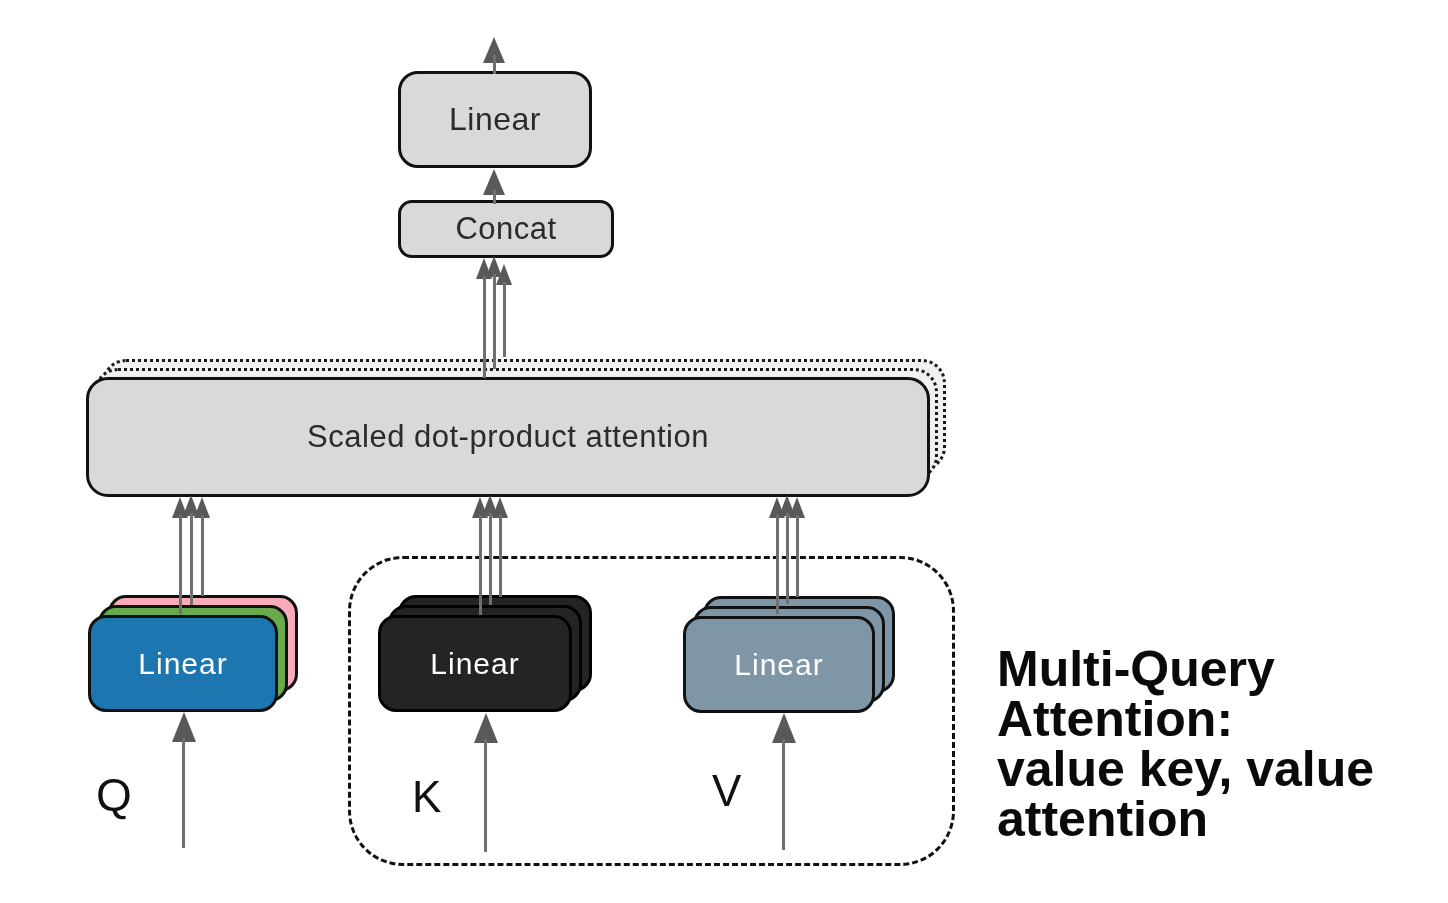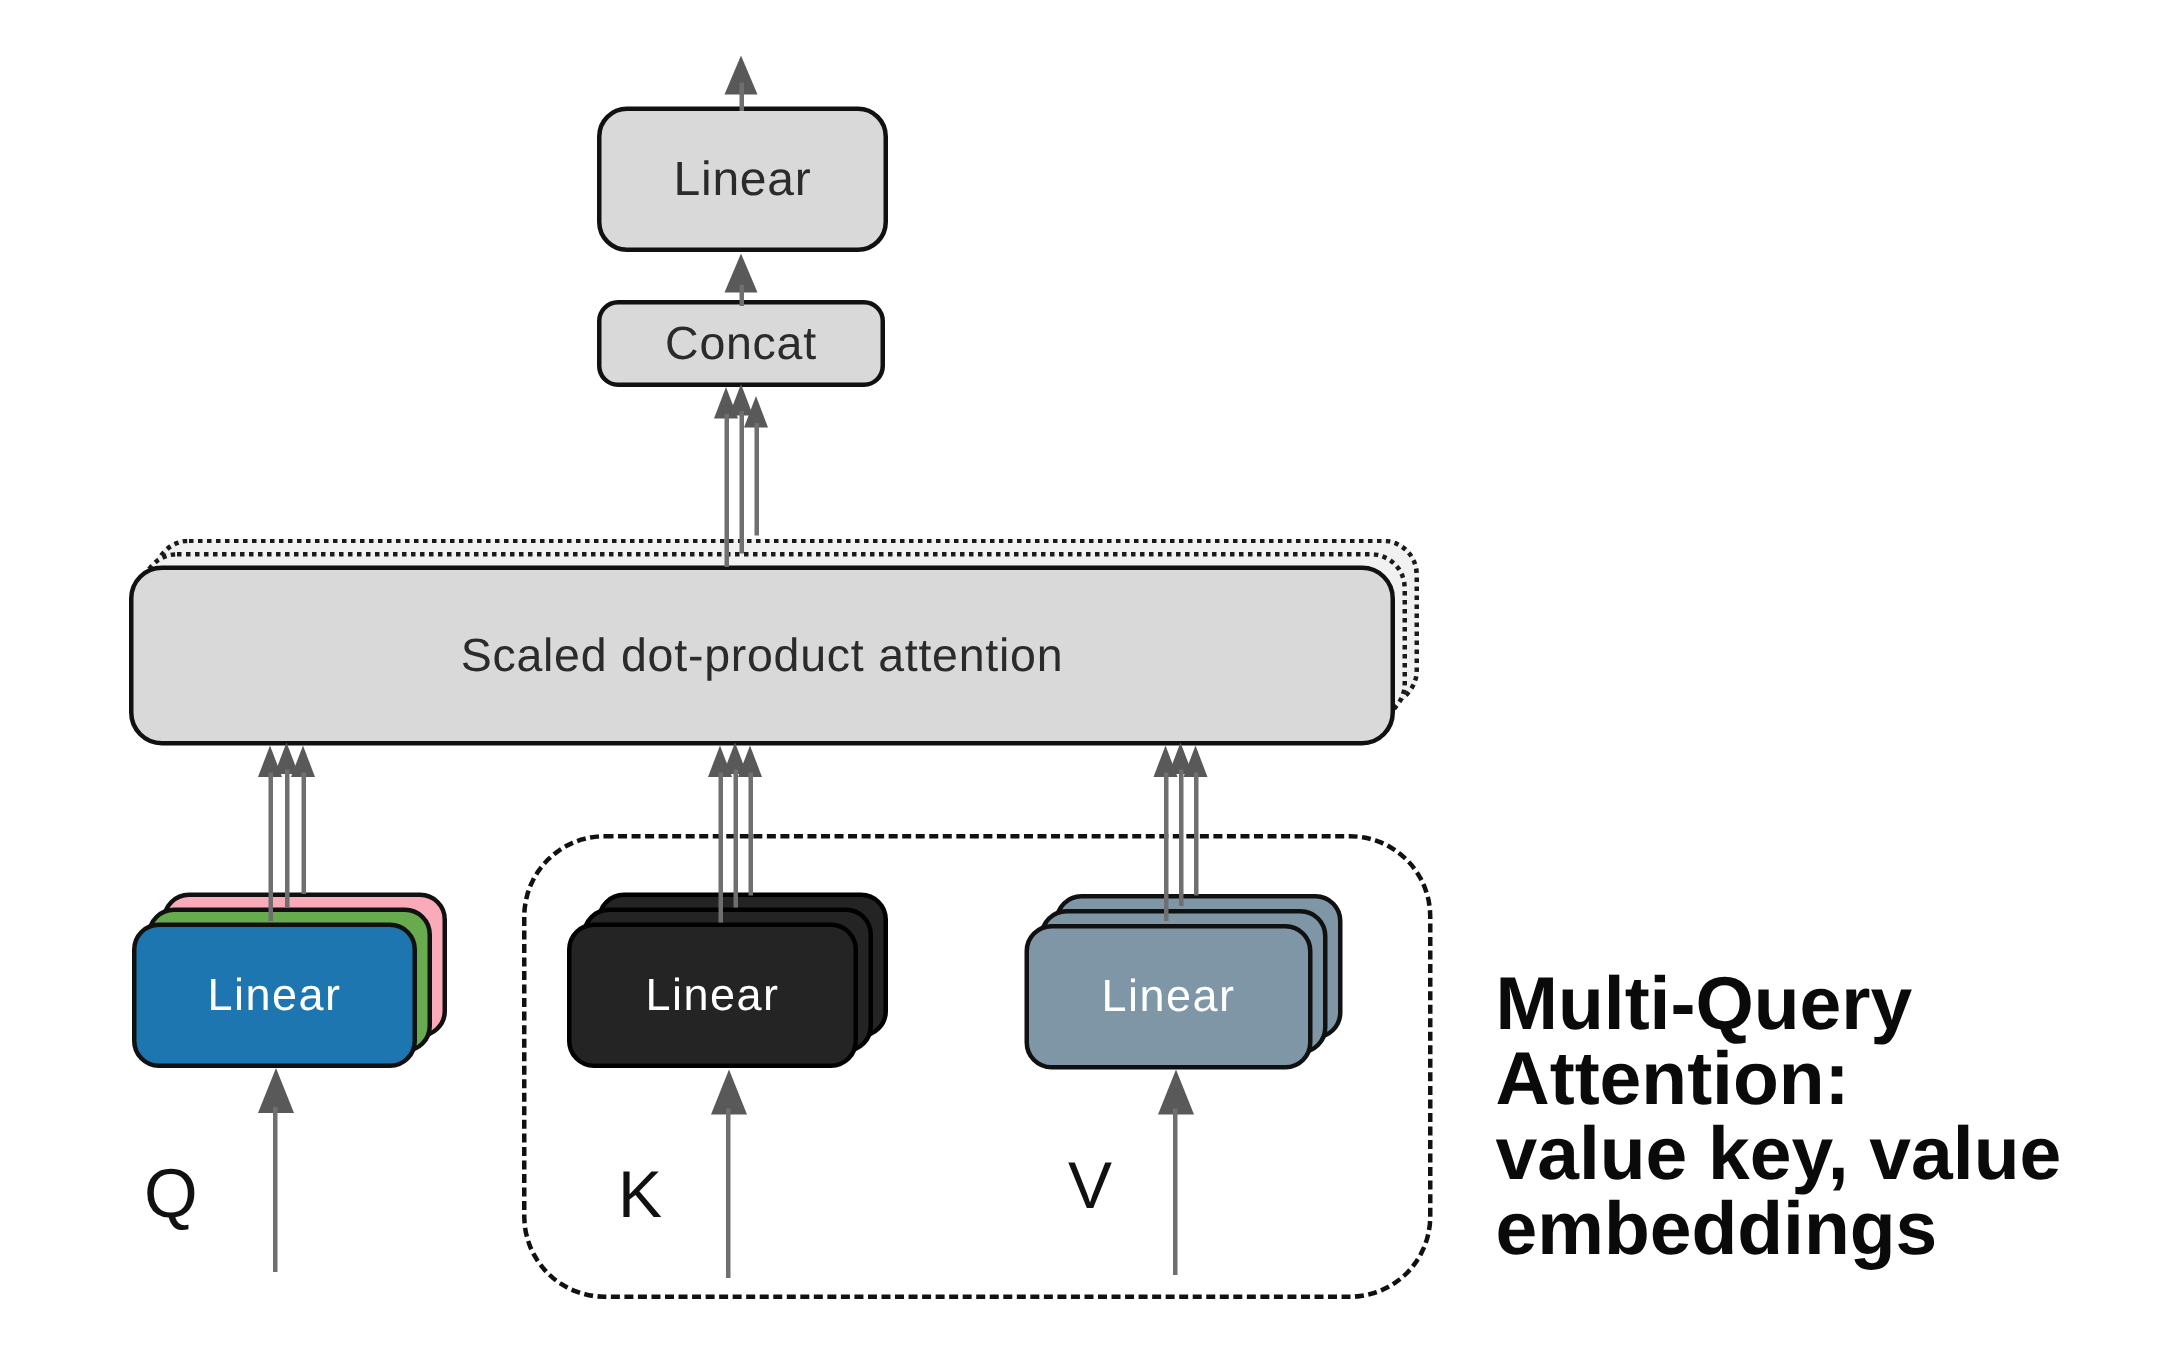--- a/index.html
+++ b/index.html
@@ -52,21 +52,21 @@
   <div class="ahead mid" style="left:483px;top:37px;"></div>
   <div class="vline" style="left:493px;top:55px;height:19px;"></div>
 
   <div class="block gray" style="left:398px;top:71px;width:194px;height:97px;border-radius:20px;font-size:32px;">
     <span>Linear</span>
   </div>
 
   <div class="ahead mid" style="left:483px;top:169px;"></div>
   <div class="vline" style="left:493px;top:190px;height:14px;"></div>
 
-  <div class="block gray" style="left:398px;top:200px;width:192px;height:58px;border-radius:14px;font-size:31px;">
+  <div class="block gray" style="left:398px;top:200px;width:216px;height:58px;border-radius:14px;font-size:31px;">
     <span>Concat</span>
   </div>
 
   <div class="ahead small" style="left:476px;top:258px;"></div>
   <div class="vline" style="left:483px;top:276px;height:102px;"></div>
   <div class="ahead small" style="left:486px;top:256px;"></div>
   <div class="vline" style="left:493px;top:274px;height:95px;"></div>
   <div class="ahead small" style="left:496px;top:264px;"></div>
   <div class="vline" style="left:503px;top:282px;height:75px;"></div>
 
@@ -126,16 +126,16 @@
   <div class="ahead big" style="left:772px;top:713px;z-index:5;"></div>
   <div class="vline" style="left:782px;top:739px;height:111px;z-index:5;"></div>
 
   <div class="inlabel" style="left:96px;top:768px;font-size:46px;">Q</div>
   <div class="inlabel" style="left:412px;top:772px;font-size:44px;">K</div>
   <div class="inlabel" style="left:712px;top:766px;font-size:44px;">V</div>
 
   <div class="caption">
     <div>Multi-Query Attention:</div>
     <div>value key, value</div>
-    <div>embeddings</div>
+    <div>attention</div>
   </div>
 
 </div>
 
 </body></html>

